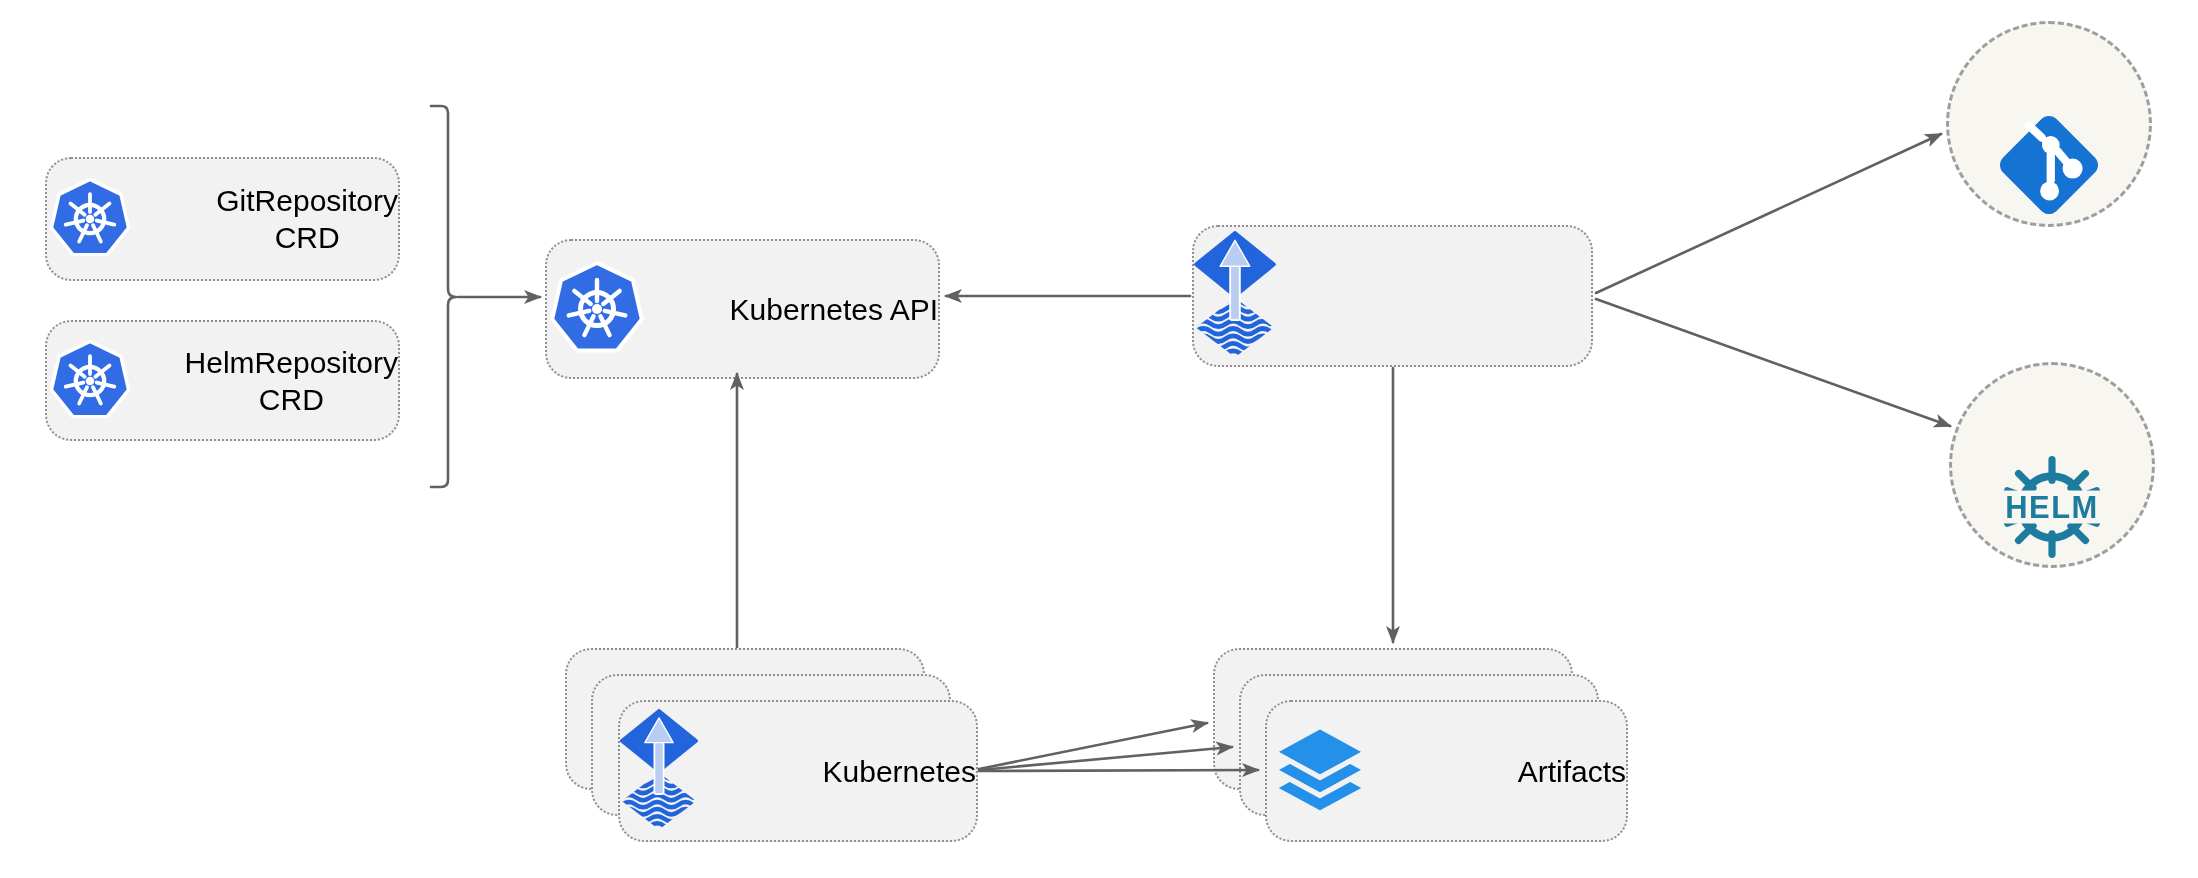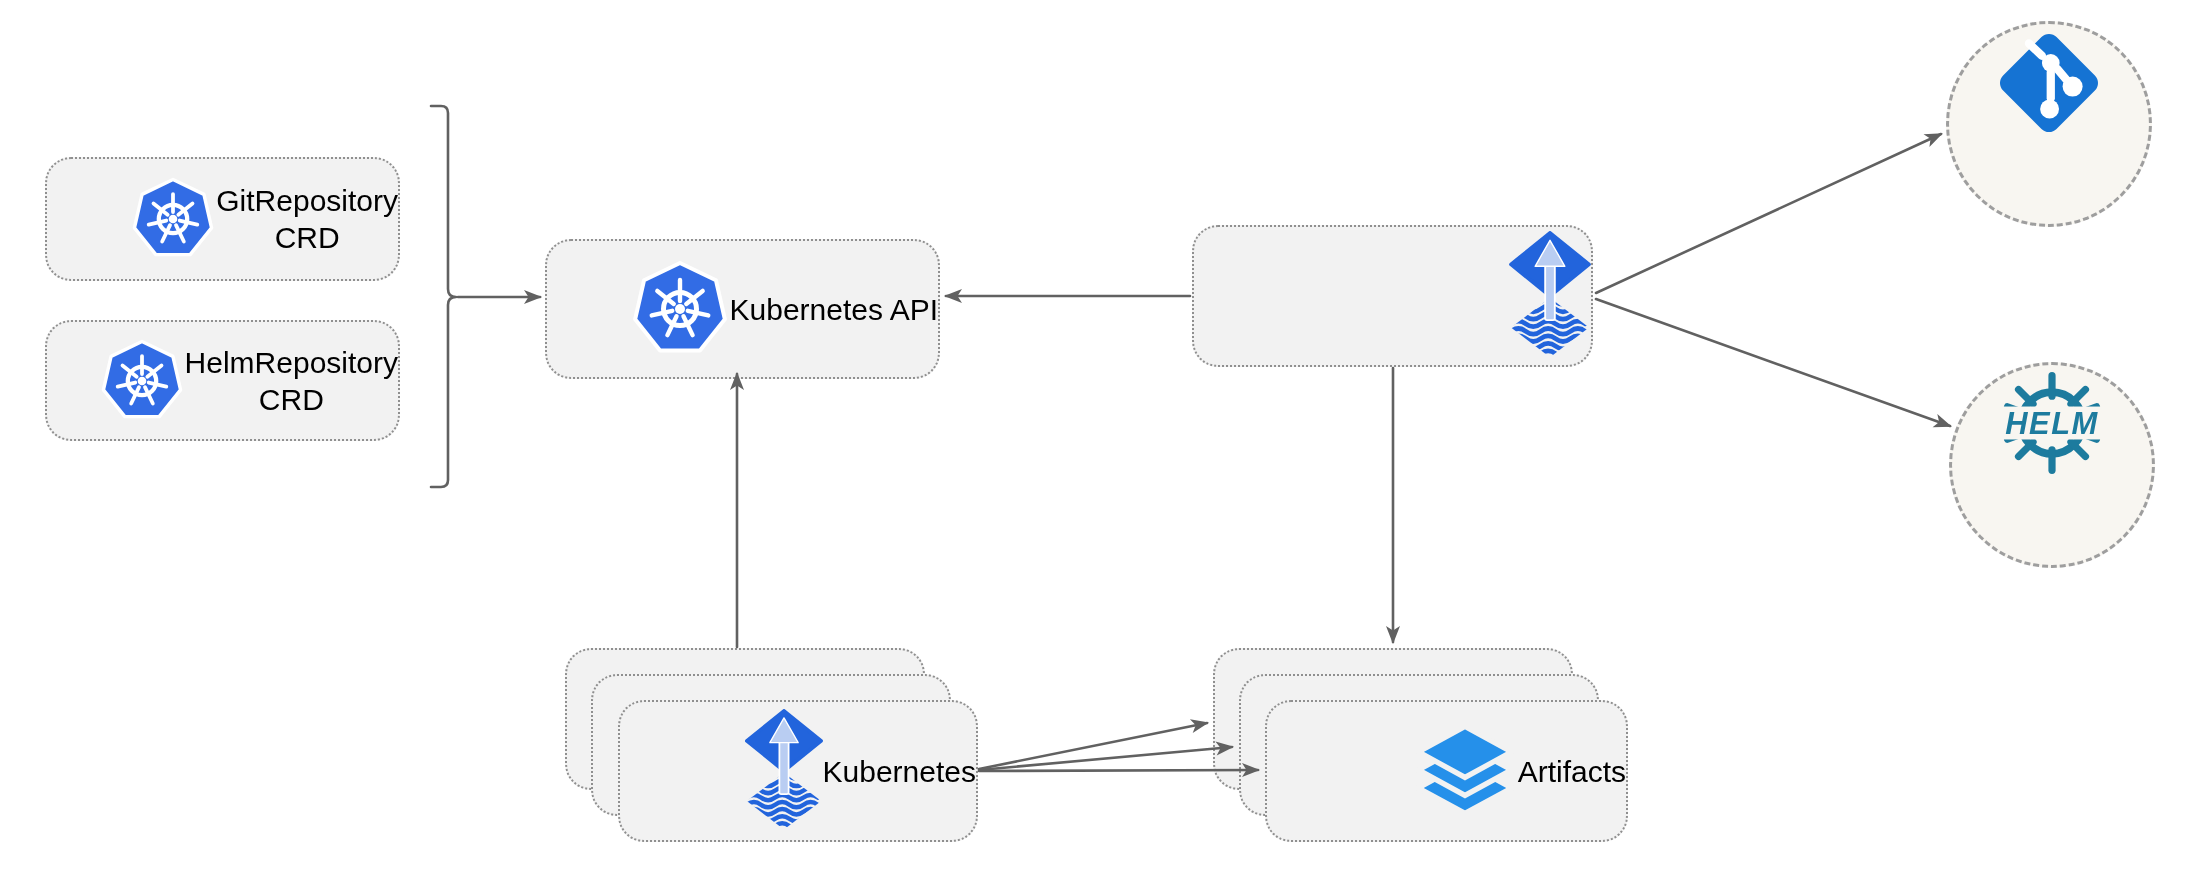--- a/index.html
+++ b/index.html
@@ -21,38 +21,38 @@
   body{background:var(--background);font-family:"Liberation Sans",sans-serif;}
   .canvas{position:relative;width:2198px;height:878px;background:var(--background);overflow:hidden;}
 
   .node{
     position:absolute;
     background:var(--box-fill);
     border:2.5px dotted var(--box-border);
     border-radius:26px;
     display:flex;
     align-items:center;
-    justify-content:flex-end;
+    justify-content:space-between;
   }
   .node .lbl{
     color:var(--text);
     font-size:30px;
     line-height:37px;
     text-align:center;
     white-space:nowrap;
   }
   .node .lbl span{display:block;}
 
   .endpoint{
     position:absolute;
     width:206px;height:206px;
     border-radius:50%;
     background:var(--circle-fill);
     border:3px dashed var(--circle-border);
-    display:flex;align-items:flex-start;justify-content:center;font-style:italic;
+    display:flex;align-items:flex-end;justify-content:center;
   }
 
   .wires{
     position:absolute;left:0;top:0;width:2198px;height:878px;
     pointer-events:none;z-index:10;
   }
   .wires line, .wires path.bracket{
     stroke:var(--connector);
     stroke-width:2.6;
     fill:none;

